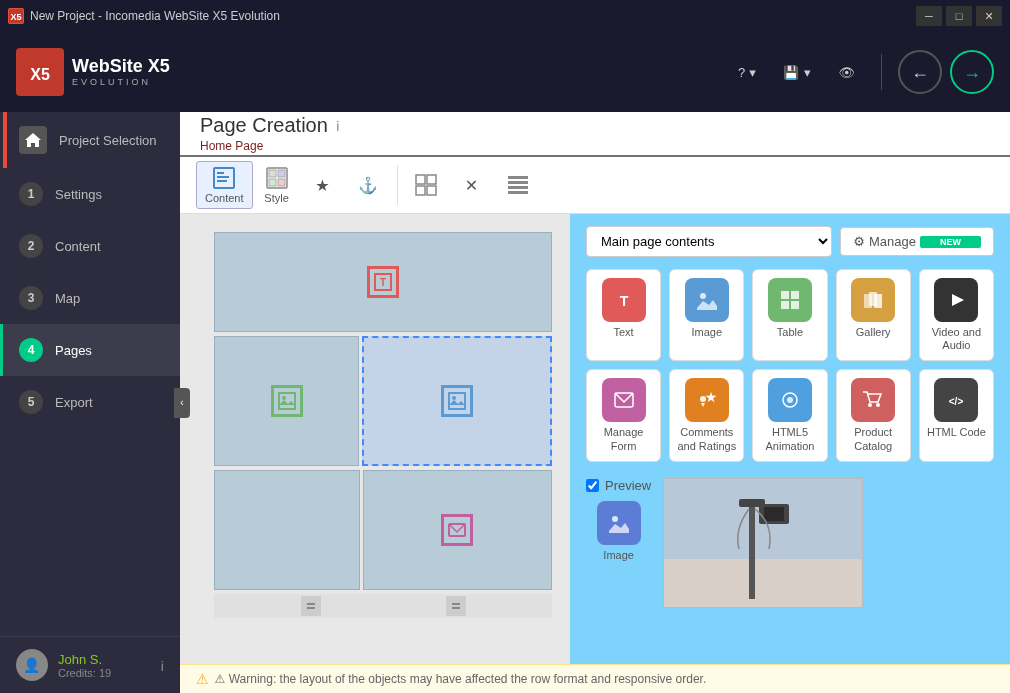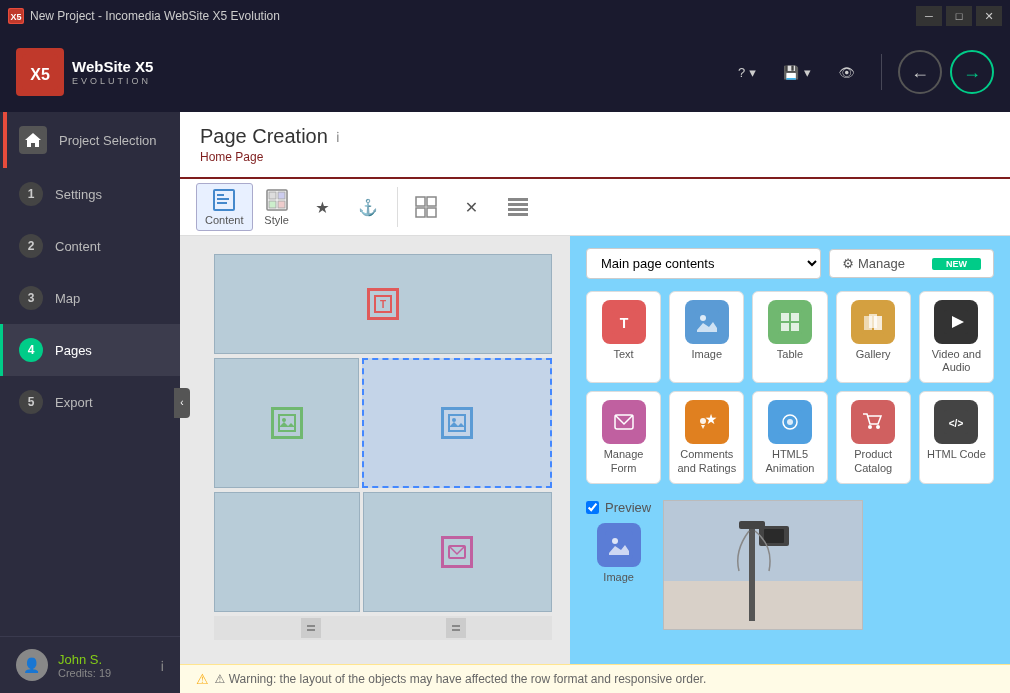--- a/index.html
+++ b/index.html
@@ -29,21 +29,21 @@
       background: #1a1a2e;
       height: 80px;
       display: flex;
       align-items: center;
       padding: 0 16px;
       gap: 20px;
     }
     .logo-area { display: flex; align-items: center; gap: 8px; }
     .logo-box { background: #c0392b; width: 48px; height: 48px; border-radius: 4px; display: flex; align-items: center; justify-content: center; color: white; font-weight: bold; font-size: 18px; }
     .logo-text { color: white; line-height: 1.2; }
-    .logo-text .big { font-size: 15px; font-weight: bold; }
+    .logo-text .big { font-size: 18px; font-weight: bold; }
     .logo-text .small { font-size: 9px; letter-spacing: 3px; color: #aaa; }
     .header-spacer { flex: 1; }
     .header-actions { display: flex; align-items: center; gap: 8px; }
     .header-btn {
       background: transparent;
       border: none;
       color: #ccc;
       cursor: pointer;
       display: flex;
       align-items: center;
@@ -118,22 +118,22 @@
     .footer-name { color: #84cc16; font-size: 13px; font-weight: 500; }
     .footer-credits { color: #888; font-size: 11px; }
     .footer-info-btn { color: #888; cursor: pointer; font-size: 14px; }
 
     
     .content { flex: 1; display: flex; flex-direction: column; background: #f5f5f5; overflow: hidden; }
 
     
     .page-header {
       background: white;
-      padding: 13px 20px;
-      border-bottom: 2px solid #7f1d1d;
+      padding: 2px 20px;
+      border-bottom: 2px solid #737373;
     }
     .page-title { display: flex; align-items: center; gap: 8px; font-size: 20px; font-weight: 300; color: #333; }
     .page-title .info-icon { color: #888; font-size: 14px; cursor: pointer; }
     .breadcrumb { color: #7f1d1d; font-size: 12px; margin-top: 2px; }
 
     
     .toolbar {
       background: white;
       border-bottom: 1px solid #ddd;
       padding: 4px 16px;
@@ -194,21 +194,21 @@
     .manage-btn {
       display: flex; align-items: center; gap: 4px;
       padding: 6px 12px;
       background: white;
       border: 1px solid #ccc;
       border-radius: 4px;
       cursor: pointer;
       font-size: 13px;
       color: #555;
     }
-    .new-badge { background: #00cc88; color: white; font-size: 9px; padding: 1px 14px; border-radius: 2px; font-weight: bold; margin-left: 23px; }
+    .new-badge { background: #00cc88; color: white; font-size: 9px; padding: 1px 20px; border-radius: 2px; font-weight: bold; }
 
     .widgets-grid {
       display: grid;
       grid-template-columns: repeat(5, 1fr);
       gap: 8px;
       margin-bottom: 16px;
     }
     .widget-item {
       display: flex; flex-direction: column; align-items: center;
       padding: 8px 4px;

